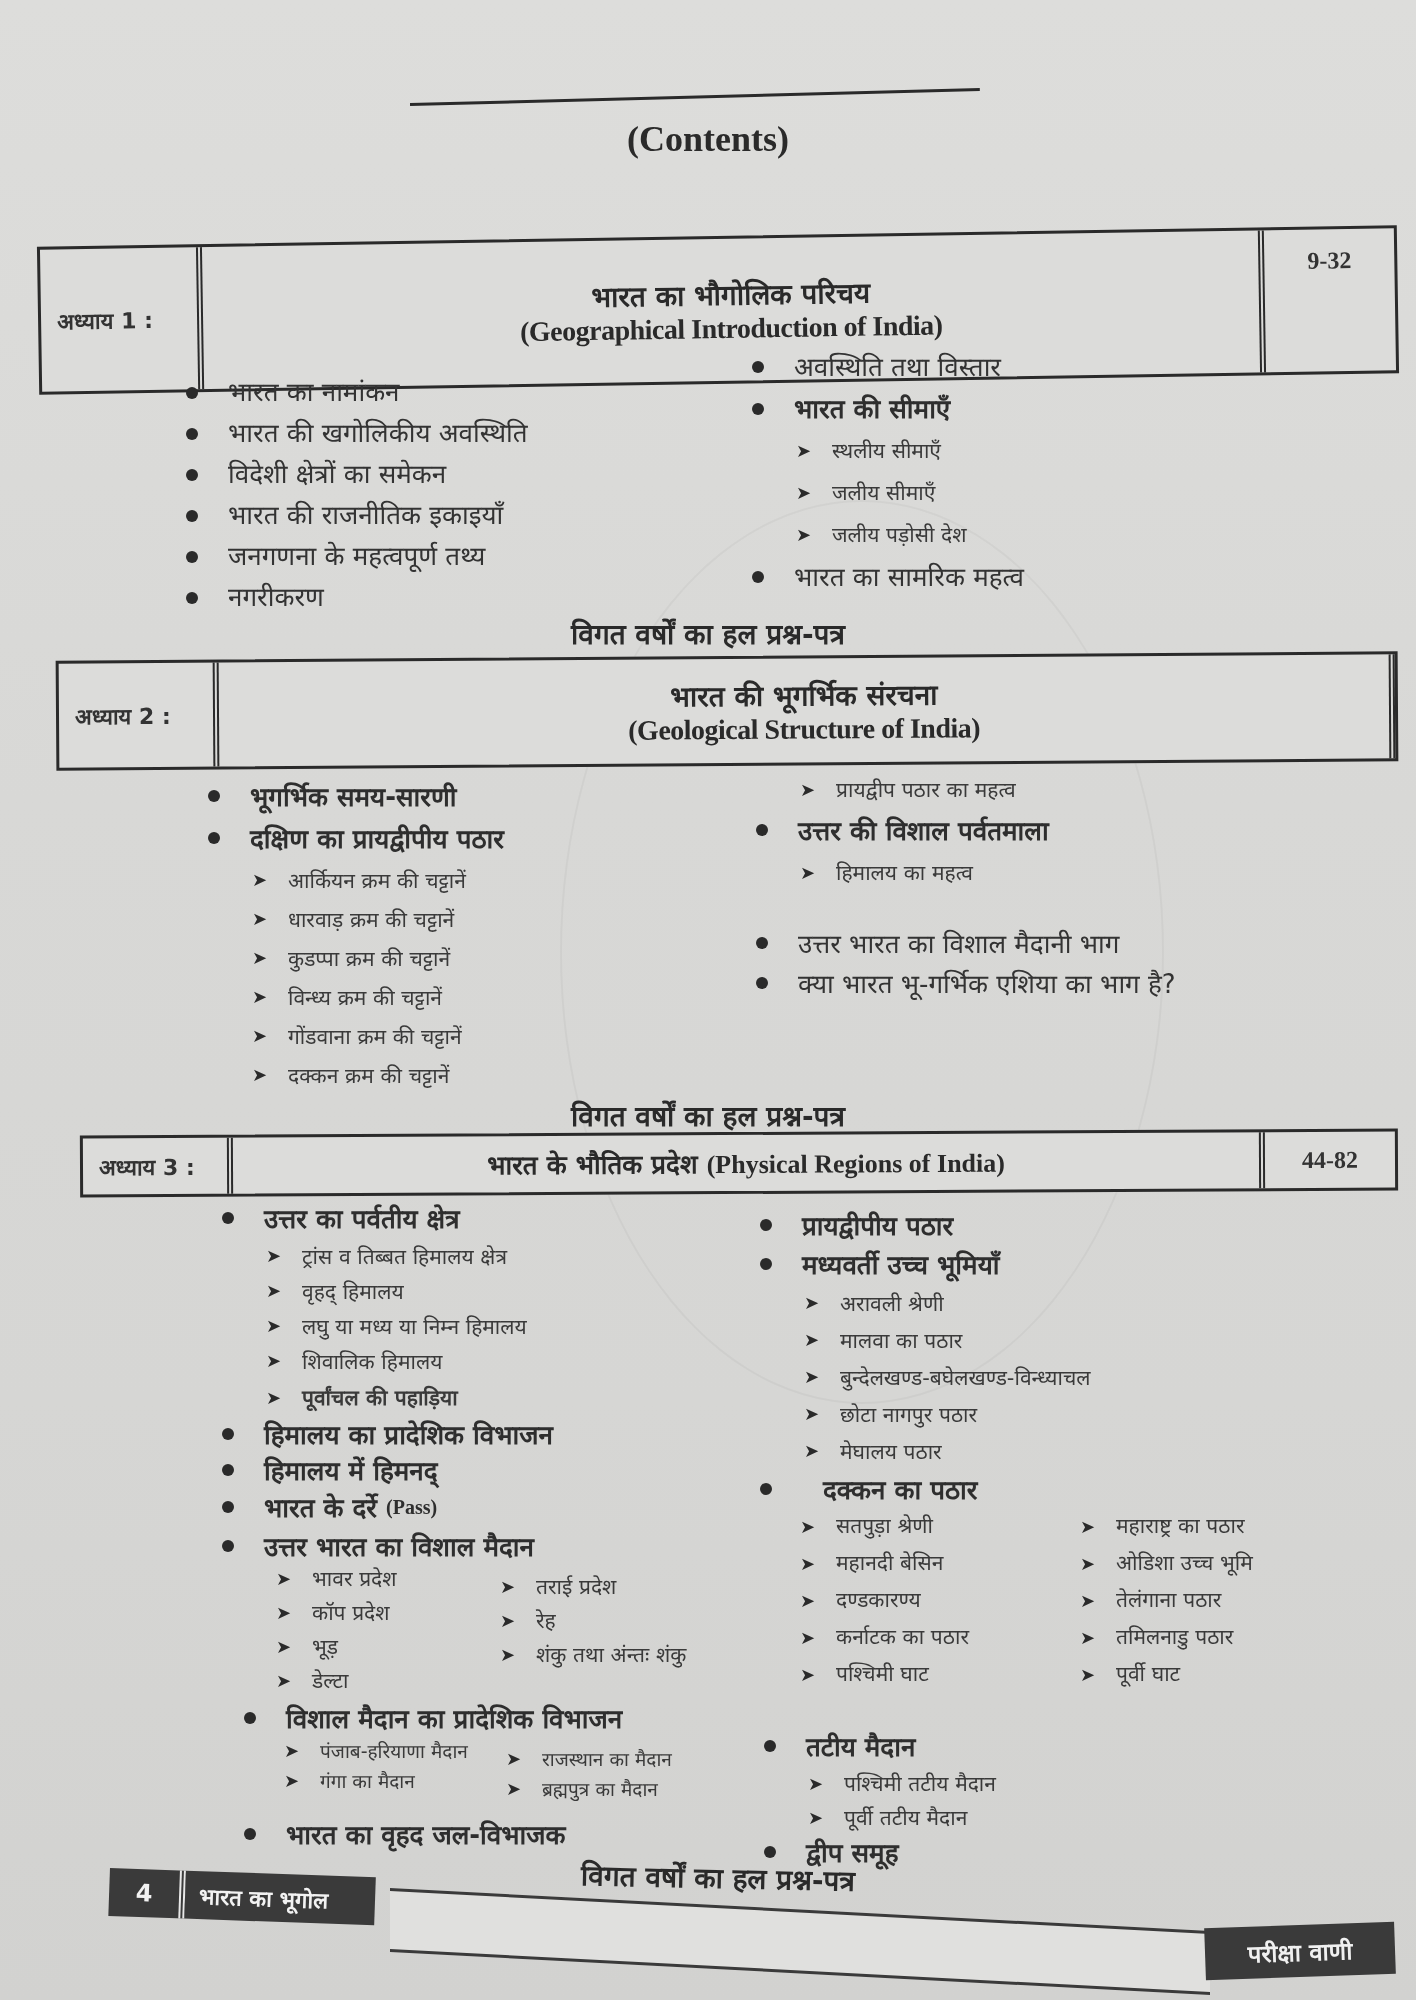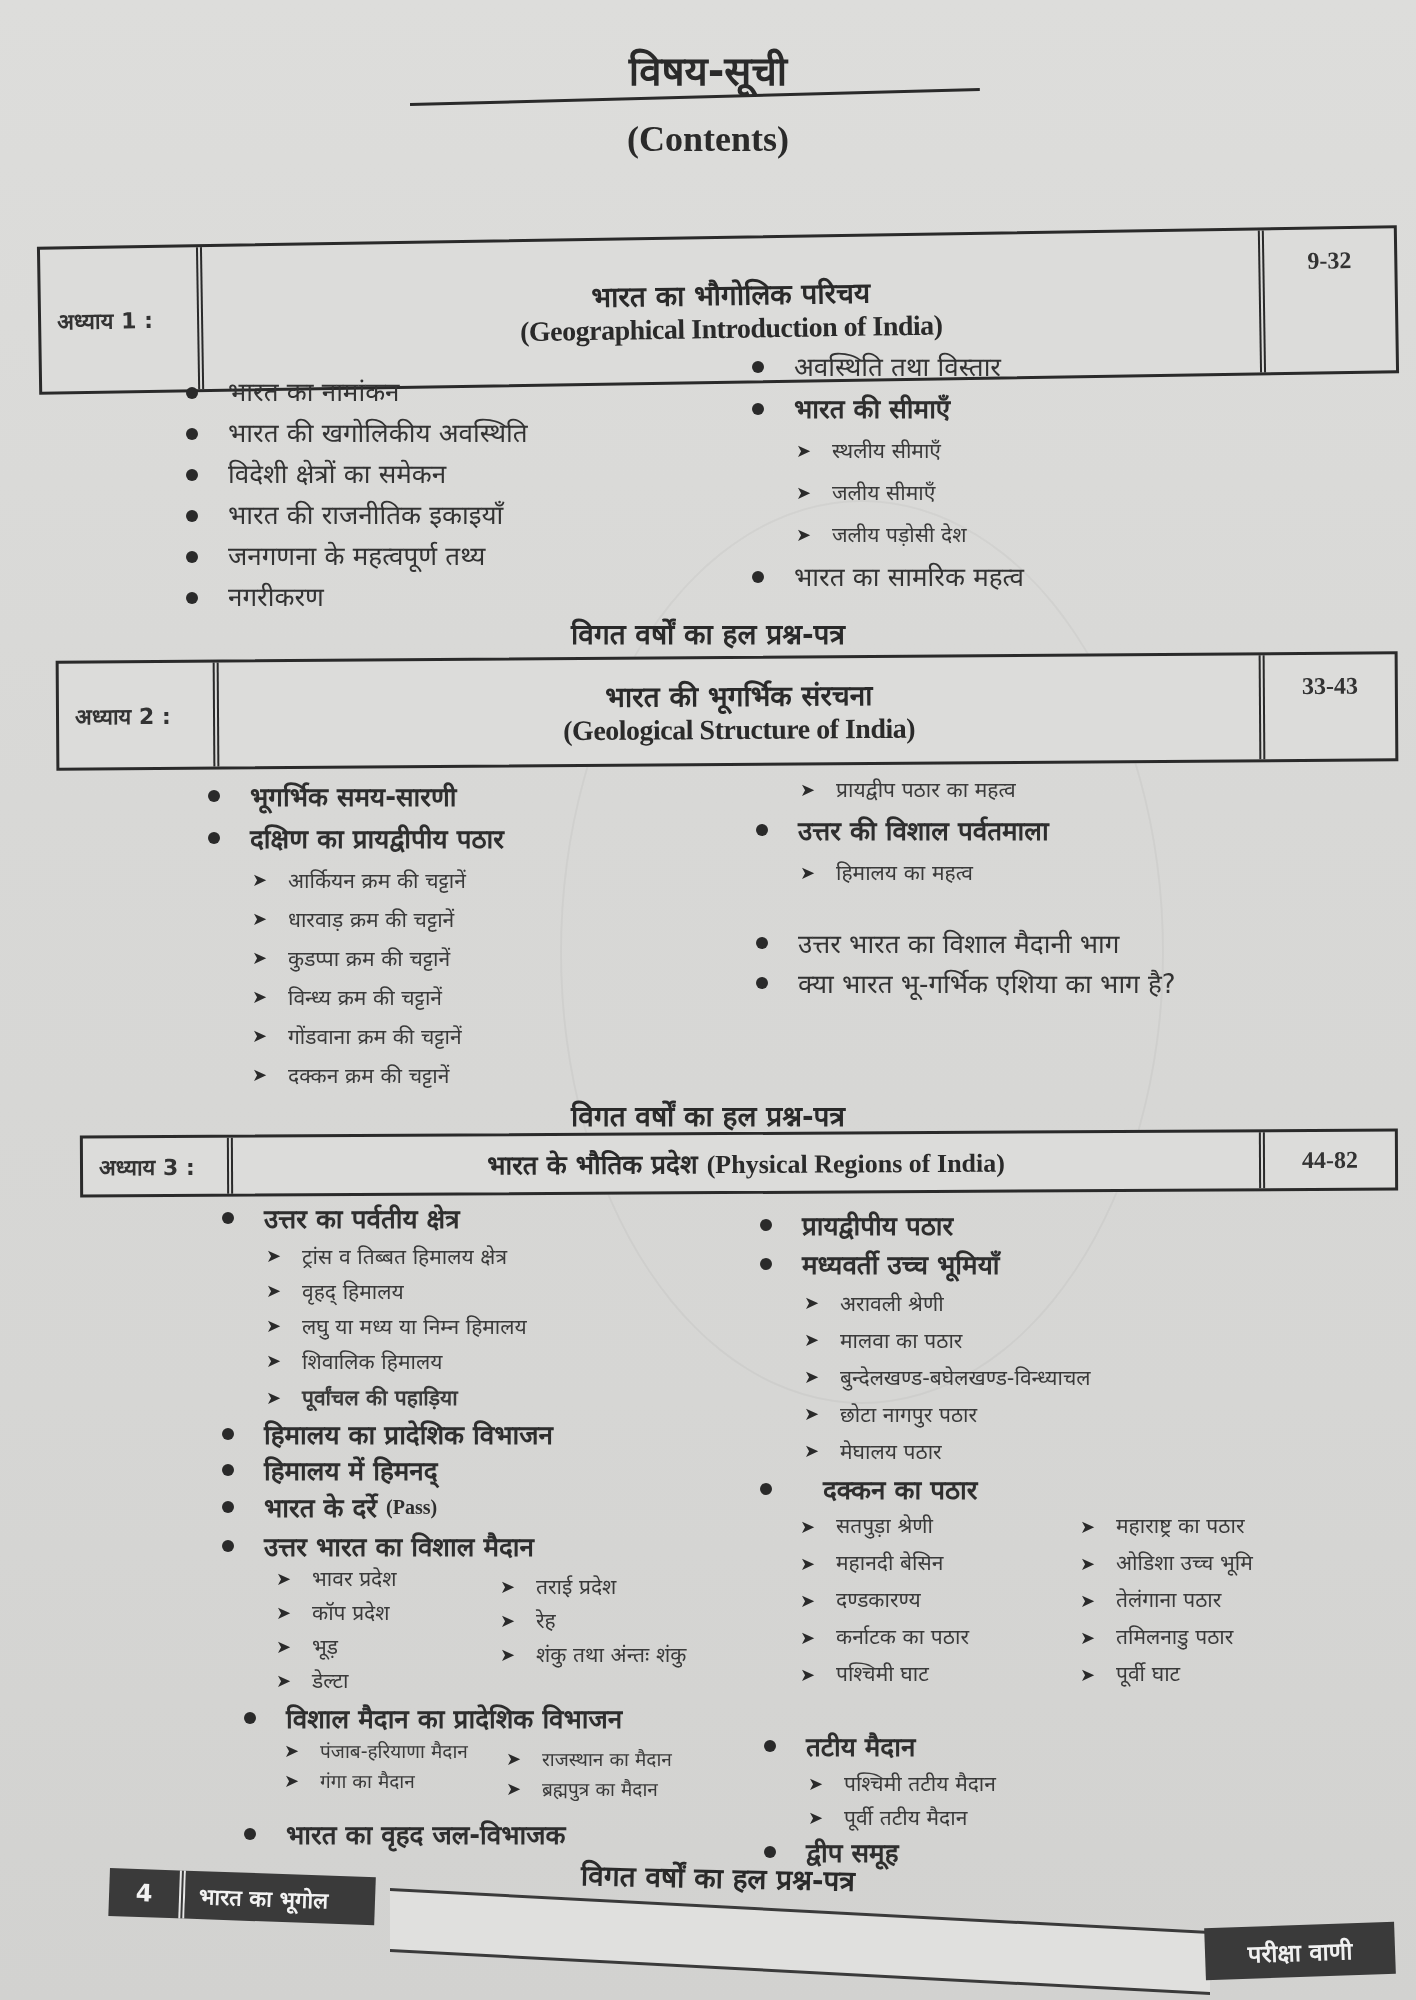--- a/index.html
+++ b/index.html
@@ -92,21 +92,20 @@
       position: absolute; left: 560px; top: 500px; width: 600px; height: 900px;
       border-radius: 50%; border: 2px solid rgba(0,0,0,0.035);
     }
   </style>
 </head>
 <body>
 
 <div class="page">
   <div class="watermark"></div>
 
-  <div class="page-title">विषय-सूची</div>
   <div class="title-rule"></div>
   <div class="page-subtitle">(Contents)</div>
 
   <div class="chapter" style="left:38px; top:236px; width:1360px; height:148px; transform:rotate(-0.9deg);">
     <div class="num" style="width:162px;">अध्याय 1 :</div>
     <div class="title">
       <div class="hi">भारत का भौगोलिक परिचय</div>
       <div class="en">(Geographical Introduction of India)</div>
     </div>
     <div class="pages" style="width:130px; border-right:none;">9-32</div>
@@ -167,21 +166,20 @@
   </ul>
 
   <div class="solved" style="top:614px;">विगत वर्षों का हल प्रश्न-पत्र</div>
 
   <div class="chapter" style="left:56px; top:656px; width:1342px; height:110px; transform:rotate(-0.4deg);">
     <div class="num" style="width:160px;">अध्याय 2 :</div>
     <div class="title">
       <div class="hi">भारत की भूगर्भिक संरचना</div>
       <div class="en">(Geological Structure of India)</div>
     </div>
-    <div class="pages" style="width:130px;">33-43</div>
   </div>
 
   <ul class="list" style="left:208px; top:776px;">
     <li class="item lvl1" style="height:40px;">
         <span class="bullet"></span>
         <span>भूगर्भिक समय-सारणी</span>
       </li>
     <li class="item lvl1" style="height:44px;">
         <span class="bullet"></span>
         <span>दक्षिण का प्रायद्वीपीय पठार</span>

